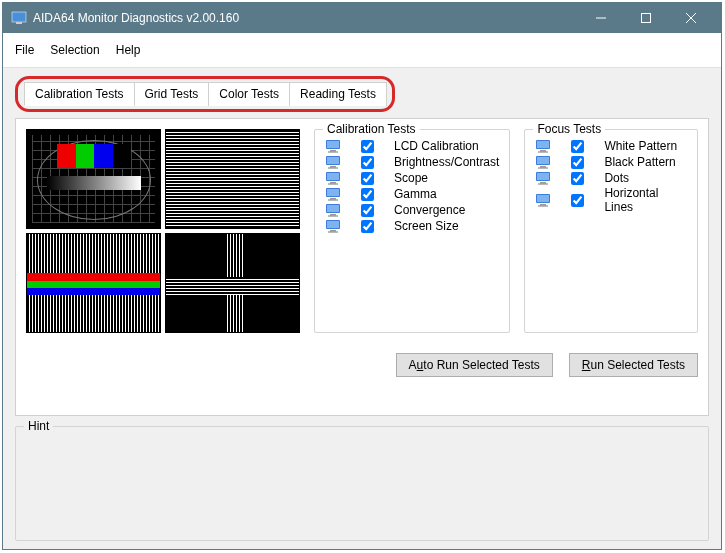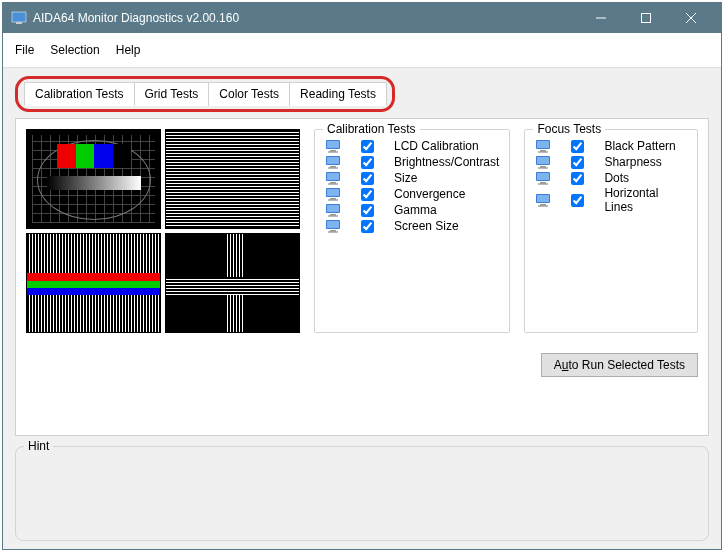--- a/index.html
+++ b/index.html
@@ -34,21 +34,21 @@
 .col { flex: 1; display: flex; flex-direction: column; gap: 6px; }
 .check-item { display: flex; align-items: center; gap: 20px; font-size: 12px; }
 .check-item .ico { width: 16px; height: 16px; display: inline-flex; align-items: center; justify-content: center; }
 .check-item input { width: 13px; height: 13px; }
 
 .crt-row { margin-top: 10px; margin-left: 288px; width: 195px; }
 
 .btn-row { display: flex; justify-content: flex-end; gap: 16px; margin-top: 20px; }
 .btn { background: #e1e1e1; border: 1px solid #adadad; padding: 4px 12px; font-size: 12px; cursor: pointer; }
 
-.hint-group { border: 1px solid #d4d4d4; border-radius: 8px; margin-top: 10px; height: 95px; position: relative; }
+.hint-group { border: 1px solid #d4d4d4; border-radius: 2px; margin-top: 10px; height: 115px; position: relative; }
 .hint-group .legend { position: absolute; top: -8px; left: 8px; background: #f0f0f0; padding: 0 4px; font-size: 12px; }
 
 
 .pat-testcard { background: #000; }
 .pat-testcard::before { content:""; position:absolute; top:5px; left:5px; right:5px; bottom:5px; background:
  repeating-linear-gradient(0deg, #444 0 1px, transparent 1px 9px),
  repeating-linear-gradient(90deg, #444 0 1px, transparent 1px 9px); }
 .colorbars { position:absolute; top:14px; left:30px; width:74px; height:24px; display:flex; }
 .colorbars span { flex:1; }
 .cb-r{background:#e00;} .cb-g{background:#0c0;} .cb-b{background:#00e;} .cb-k{background:#000;}
@@ -174,45 +174,45 @@
                 <div class="check-item">
                   <span class="ico mon-icon">
                     <svg viewBox="0 0 16 16">
                       <rect x="1" y="2" width="14" height="9" rx="1" fill="#3b7dd8"></rect>
                       <rect x="2" y="3" width="12" height="7" fill="#7db4f0"></rect>
                       <rect x="5" y="12" width="6" height="1.5" fill="#999"></rect>
                       <rect x="3" y="13.5" width="10" height="1" fill="#777"></rect>
                     </svg>
                   </span>
                   <input type="checkbox" checked="" style="">
-                  <span>Size</span>
+                  <span>Scope</span>
+                </div>
+                <div class="check-item">
+                  <span class="ico mon-icon">
+                    <svg viewBox="0 0 16 16">
+                      <rect x="1" y="2" width="14" height="9" rx="1" fill="#3b7dd8"></rect>
+                      <rect x="2" y="3" width="12" height="7" fill="#7db4f0"></rect>
+                      <rect x="5" y="12" width="6" height="1.5" fill="#999"></rect>
+                      <rect x="3" y="13.5" width="10" height="1" fill="#777"></rect>
+                    </svg>
+                  </span>
+                  <input type="checkbox" checked="" style="">
+                  <span>Gamma</span>
                 </div>
                 <div class="check-item">
                   <span class="ico mon-icon">
                     <svg viewBox="0 0 16 16">
                       <rect x="1" y="2" width="14" height="9" rx="1" fill="#3b7dd8"></rect>
                       <rect x="2" y="3" width="12" height="7" fill="#7db4f0"></rect>
                       <rect x="5" y="12" width="6" height="1.5" fill="#999"></rect>
                       <rect x="3" y="13.5" width="10" height="1" fill="#777"></rect>
                     </svg>
                   </span>
                   <input type="checkbox" checked="" style="">
                   <span>Convergence</span>
-                </div>
-                <div class="check-item">
-                  <span class="ico mon-icon">
-                    <svg viewBox="0 0 16 16">
-                      <rect x="1" y="2" width="14" height="9" rx="1" fill="#3b7dd8"></rect>
-                      <rect x="2" y="3" width="12" height="7" fill="#7db4f0"></rect>
-                      <rect x="5" y="12" width="6" height="1.5" fill="#999"></rect>
-                      <rect x="3" y="13.5" width="10" height="1" fill="#777"></rect>
-                    </svg>
-                  </span>
-                  <input type="checkbox" checked="" style="">
-                  <span>Gamma</span>
                 </div>
                 <div class="check-item">
                   <span class="ico mon-icon">
                     <svg viewBox="0 0 16 16">
                       <rect x="1" y="2" width="14" height="9" rx="1" fill="#3b7dd8"></rect>
                       <rect x="2" y="3" width="12" height="7" fill="#7db4f0"></rect>
                       <rect x="5" y="12" width="6" height="1.5" fill="#999"></rect>
                       <rect x="3" y="13.5" width="10" height="1" fill="#777"></rect>
                     </svg>
                   </span>
@@ -230,33 +230,33 @@
                 <div class="check-item">
                   <span class="ico mon-icon">
                     <svg viewBox="0 0 16 16">
                       <rect x="1" y="2" width="14" height="9" rx="1" fill="#3b7dd8"></rect>
                       <rect x="2" y="3" width="12" height="7" fill="#7db4f0"></rect>
                       <rect x="5" y="12" width="6" height="1.5" fill="#999"></rect>
                       <rect x="3" y="13.5" width="10" height="1" fill="#777"></rect>
                     </svg>
                   </span>
                   <input type="checkbox" checked="" style="">
+                  <span>White Pattern</span>
+                </div>
+                <div class="check-item">
+                  <span class="ico mon-icon">
+                    <svg viewBox="0 0 16 16">
+                      <rect x="1" y="2" width="14" height="9" rx="1" fill="#3b7dd8"></rect>
+                      <rect x="2" y="3" width="12" height="7" fill="#7db4f0"></rect>
+                      <rect x="5" y="12" width="6" height="1.5" fill="#999"></rect>
+                      <rect x="3" y="13.5" width="10" height="1" fill="#777"></rect>
+                    </svg>
+                  </span>
+                  <input type="checkbox" checked="" style="">
                   <span>Black Pattern</span>
-                </div>
-                <div class="check-item">
-                  <span class="ico mon-icon">
-                    <svg viewBox="0 0 16 16">
-                      <rect x="1" y="2" width="14" height="9" rx="1" fill="#3b7dd8"></rect>
-                      <rect x="2" y="3" width="12" height="7" fill="#7db4f0"></rect>
-                      <rect x="5" y="12" width="6" height="1.5" fill="#999"></rect>
-                      <rect x="3" y="13.5" width="10" height="1" fill="#777"></rect>
-                    </svg>
-                  </span>
-                  <input type="checkbox" checked="" style="">
-                  <span>Sharpness</span>
                 </div>
                 <div class="check-item">
                   <span class="ico mon-icon">
                     <svg viewBox="0 0 16 16">
                       <rect x="1" y="2" width="14" height="9" rx="1" fill="#3b7dd8"></rect>
                       <rect x="2" y="3" width="12" height="7" fill="#7db4f0"></rect>
                       <rect x="5" y="12" width="6" height="1.5" fill="#999"></rect>
                       <rect x="3" y="13.5" width="10" height="1" fill="#777"></rect>
                     </svg>
                   </span>
@@ -276,20 +276,21 @@
                   <span>Horizontal Lines</span>
                 </div>
               </div>
           </div>
         </div>
       </div>
 
 
       <div class="btn-row">
         <button class="btn"><span>A</span><u>u</u><span>to Run Selected Tests</span></button>
+        <button class="btn"><u>R</u><span>un Selected Tests</span></button>
       </div>
     </div>
 
     <div class="hint-group">
       <div class="legend">Hint</div>
     </div>
 
   </div>
 </div>
 

